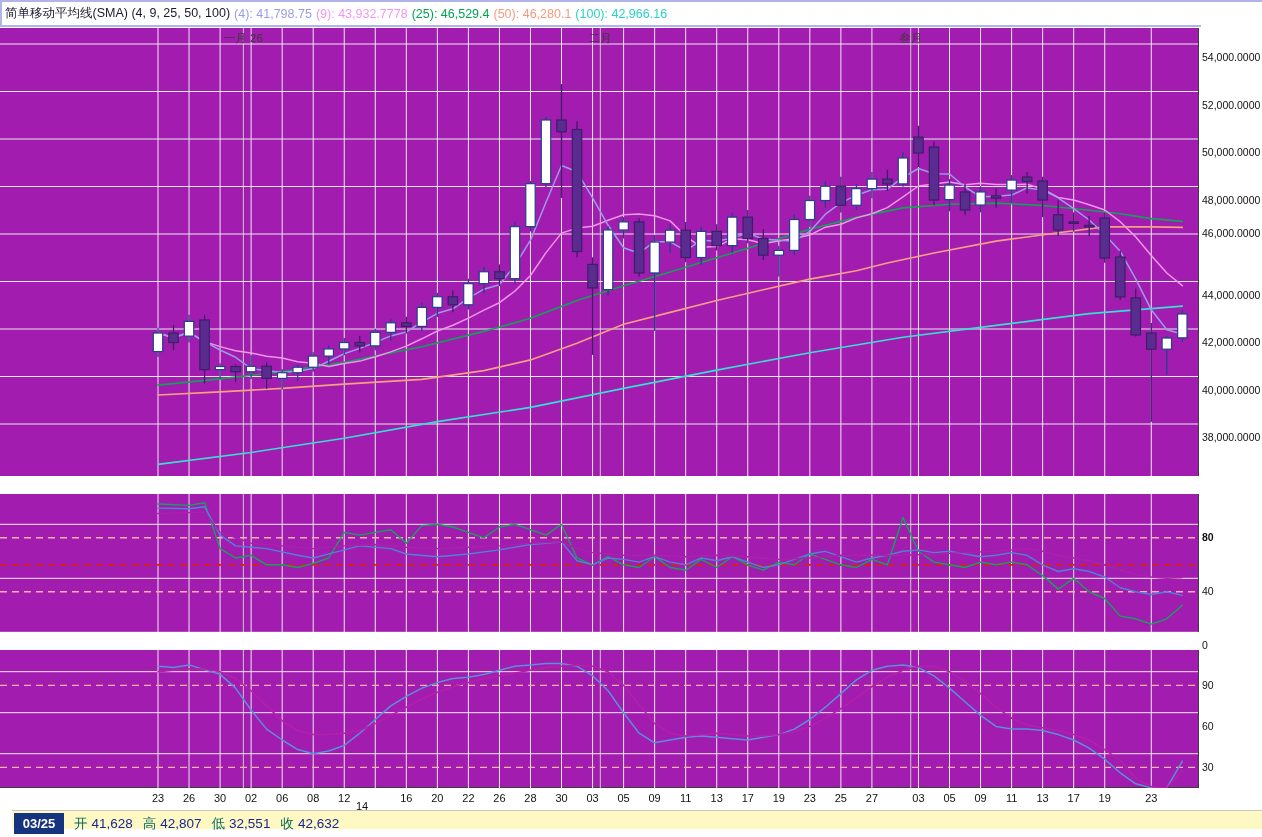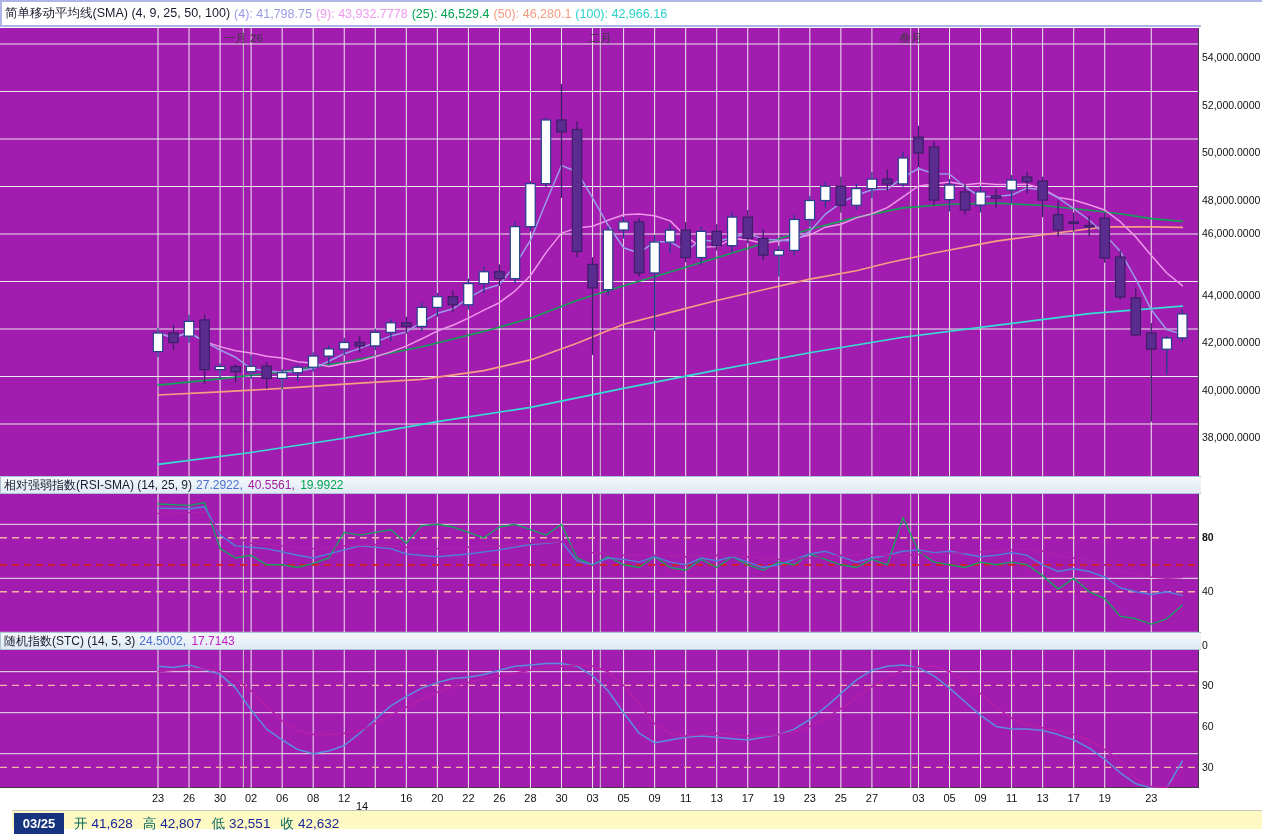--- a/index.html
+++ b/index.html
@@ -224,24 +224,20 @@
         <rect x="1131.06" y="269.88908680679253" width="9.4" height="37.05023156394731" fill="#5b2c8f" stroke="#3d1e68" stroke-width="1.2"></rect>
         <line x1="1151.28" y1="295.06424415152594" x2="1151.28" y2="393.6273601710011" stroke="#3d1e68" stroke-width="1.3"></line>
         <rect x="1146.58" y="305.03930649566564" width="9.4" height="16.150100938130834" fill="#5b2c8f" stroke="#3d1e68" stroke-width="1.2"></rect>
         <line x1="1166.8" y1="307.88932430827697" x2="1166.8" y2="346.8395677472984" stroke="#24408a" stroke-width="1.3"></line>
         <rect x="1162.1" y="310.02683766773544" width="9.4" height="11.16256976606104" fill="#ffffff" stroke="#24408a" stroke-width="1.2"></rect>
         <line x1="1182.32" y1="281.8354114713217" x2="1182.32" y2="313.9931124569529" stroke="#24408a" stroke-width="1.3"></line>
         <rect x="1177.62" y="285.99168744804655" width="9.4" height="23.845149032181496" fill="#ffffff" stroke="#24408a" stroke-width="1.2"></rect>
       </svg>
   </div>
 
-  <div id="rsi-bar">
-    <span style="color:#1a1a2e;margin-right:4px;">相对强弱指数(RSI-SMA) (14, 25, 9)</span>
-    <span id="rsi-values"><span style="color: rgb(74, 111, 208); margin-right: 2px;">27.2922, </span><span style="color: rgb(160, 32, 160); margin-right: 2px;">40.5561, </span><span style="color: rgb(0, 165, 80); margin-right: 2px;">19.9922</span></span>
-  </div>
 
   <div id="rsi-panel" class="panel">
     <svg id="rsi-svg" width="1198" height="138">
         <line x1="158" y1="0" x2="158" y2="138" stroke="#ebebeb" stroke-width="1"></line>
         <line x1="189.04" y1="0" x2="189.04" y2="138" stroke="#ebebeb" stroke-width="1"></line>
         <line x1="220.07999999999998" y1="0" x2="220.07999999999998" y2="138" stroke="#ebebeb" stroke-width="1"></line>
         <line x1="251.12" y1="0" x2="251.12" y2="138" stroke="#ebebeb" stroke-width="1"></line>
         <line x1="282.15999999999997" y1="0" x2="282.15999999999997" y2="138" stroke="#ebebeb" stroke-width="1"></line>
         <line x1="313.2" y1="0" x2="313.2" y2="138" stroke="#ebebeb" stroke-width="1"></line>
         <line x1="344.24" y1="0" x2="344.24" y2="138" stroke="#ebebeb" stroke-width="1"></line>
@@ -278,24 +274,20 @@
         <line x1="0" y1="138.3" x2="1198" y2="138.3" stroke="#ebebeb" stroke-width="1"></line>
         <line x1="0" y1="43.8" x2="1198" y2="43.8" stroke="#f5b2a4" stroke-width="1.4" stroke-dasharray="7,5"></line>
         <line x1="0" y1="97.8" x2="1198" y2="97.8" stroke="#f5b2a4" stroke-width="1.4" stroke-dasharray="7,5"></line>
         <line x1="0" y1="70.8" x2="1198" y2="70.8" stroke="#d42020" stroke-width="1.7" stroke-dasharray="7,5"></line>
         <path d="M158.0,10.0L189.0,11.4L204.6,8.7L220.1,54.6L235.6,64.0L251.1,61.3L266.6,70.8L282.2,70.8L297.7,73.5L313.2,69.4L328.7,64.0L344.2,38.4L359.8,41.1L375.3,38.4L390.8,35.7L406.3,49.2L421.8,31.6L437.4,30.3L452.9,33.0L468.4,38.4L483.9,43.8L499.4,33.0L515.0,30.3L530.5,35.7L546.0,41.1L561.5,30.3L577.0,64.0L592.6,70.8L608.1,62.7L623.6,70.8L639.1,73.5L654.6,62.7L670.2,73.5L685.7,76.2L701.2,65.4L716.7,73.5L732.2,62.7L747.8,70.8L763.3,76.2L778.8,68.1L794.3,70.8L809.8,60.0L825.4,65.4L840.9,70.8L856.4,73.5L871.9,65.4L887.4,70.8L903.0,23.5L918.5,57.3L934.0,68.1L949.5,70.8L965.0,73.5L980.6,68.1L996.1,70.8L1011.6,68.1L1027.1,70.8L1042.6,81.6L1058.2,95.1L1073.7,84.3L1089.2,97.8L1104.7,104.5L1120.2,122.1L1135.8,124.8L1151.3,130.2L1166.8,124.8L1182.3,111.3" fill="none" stroke="#16a25c" stroke-width="1.4" stroke-linejoin="round" stroke-linecap="round"></path>
         <path d="M158.0,14.1L189.0,14.8L204.6,12.7L220.1,41.1L235.6,51.9L266.6,54.6L297.7,61.3L313.2,64.0L344.2,55.9L359.8,51.9L390.8,54.6L406.3,60.0L437.4,62.7L468.4,60.0L499.4,55.9L530.5,50.5L546.0,49.2L561.5,47.8L577.0,66.8L592.6,70.8L608.1,64.0L623.6,65.4L639.1,68.1L654.6,62.7L670.2,68.1L685.7,70.8L701.2,64.0L716.7,66.8L732.2,62.7L747.8,68.1L763.3,73.5L778.8,70.8L794.3,65.4L809.8,60.0L825.4,57.3L840.9,62.7L856.4,68.1L871.9,64.0L887.4,61.3L903.0,57.3L918.5,55.9L934.0,58.6L949.5,57.3L965.0,60.0L980.6,62.7L996.1,61.3L1011.6,58.6L1027.1,61.3L1042.6,70.8L1058.2,77.5L1073.7,74.8L1089.2,77.5L1104.7,83.0L1120.2,93.8L1135.8,97.8L1151.3,100.5L1166.8,97.8L1182.3,101.4" fill="none" stroke="#4f81d8" stroke-width="1.4" stroke-linejoin="round" stroke-linecap="round"></path>
         <path d="M158.0,19.5L204.6,18.1L220.1,38.4L251.1,49.2L282.2,51.9L313.2,54.6L344.2,51.9L375.3,50.5L406.3,53.3L437.4,54.6L468.4,53.3L499.4,51.9L530.5,49.2L561.5,47.8L577.0,54.6L592.6,58.6L623.6,61.3L654.6,61.3L685.7,62.7L716.7,61.3L747.8,62.7L778.8,65.4L809.8,64.0L840.9,61.3L871.9,61.3L903.0,61.3L934.0,60.0L965.0,58.6L996.1,57.3L1027.1,54.6L1042.6,57.3L1058.2,61.3L1073.7,64.0L1089.2,66.8L1104.7,70.8L1120.2,76.2L1135.8,80.3L1151.3,83.0L1166.8,84.3L1182.3,83.5" fill="none" stroke="#aa22aa" stroke-width="1.4" stroke-linejoin="round" stroke-linecap="round"></path>
       </svg>
   </div>
 
-  <div id="stc-bar">
-    <span style="color:#1a1a2e;margin-right:4px;">随机指数(STC) (14, 5, 3)</span>
-    <span id="stc-values"><span style="color: rgb(74, 111, 208); margin-right: 2px;">24.5002, </span><span style="color: rgb(192, 32, 192); margin-right: 2px;">17.7143</span></span>
-  </div>
 
   <div id="stc-panel" class="panel">
     <svg id="stc-svg" width="1198" height="138">
         <line x1="158" y1="0" x2="158" y2="138" stroke="#ebebeb" stroke-width="1"></line>
         <line x1="189.04" y1="0" x2="189.04" y2="138" stroke="#ebebeb" stroke-width="1"></line>
         <line x1="220.07999999999998" y1="0" x2="220.07999999999998" y2="138" stroke="#ebebeb" stroke-width="1"></line>
         <line x1="251.12" y1="0" x2="251.12" y2="138" stroke="#ebebeb" stroke-width="1"></line>
         <line x1="282.15999999999997" y1="0" x2="282.15999999999997" y2="138" stroke="#ebebeb" stroke-width="1"></line>
         <line x1="313.2" y1="0" x2="313.2" y2="138" stroke="#ebebeb" stroke-width="1"></line>
         <line x1="344.24" y1="0" x2="344.24" y2="138" stroke="#ebebeb" stroke-width="1"></line>

